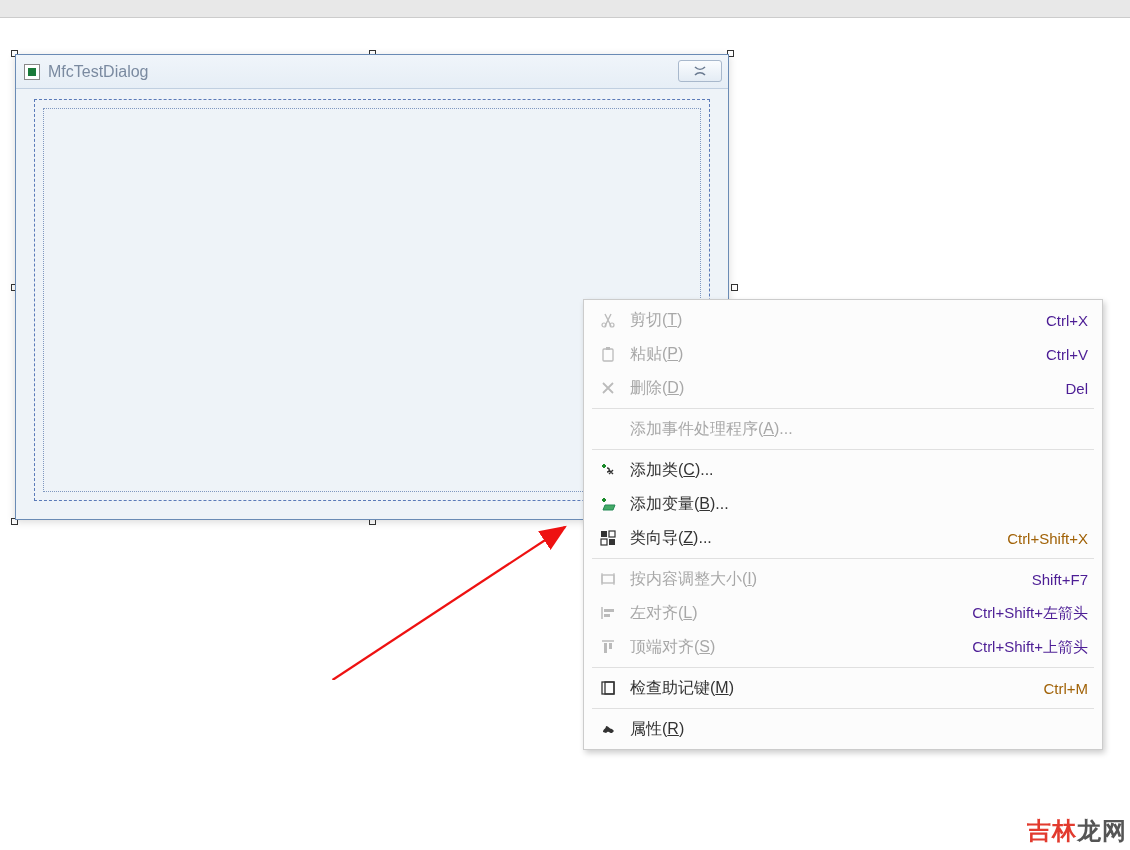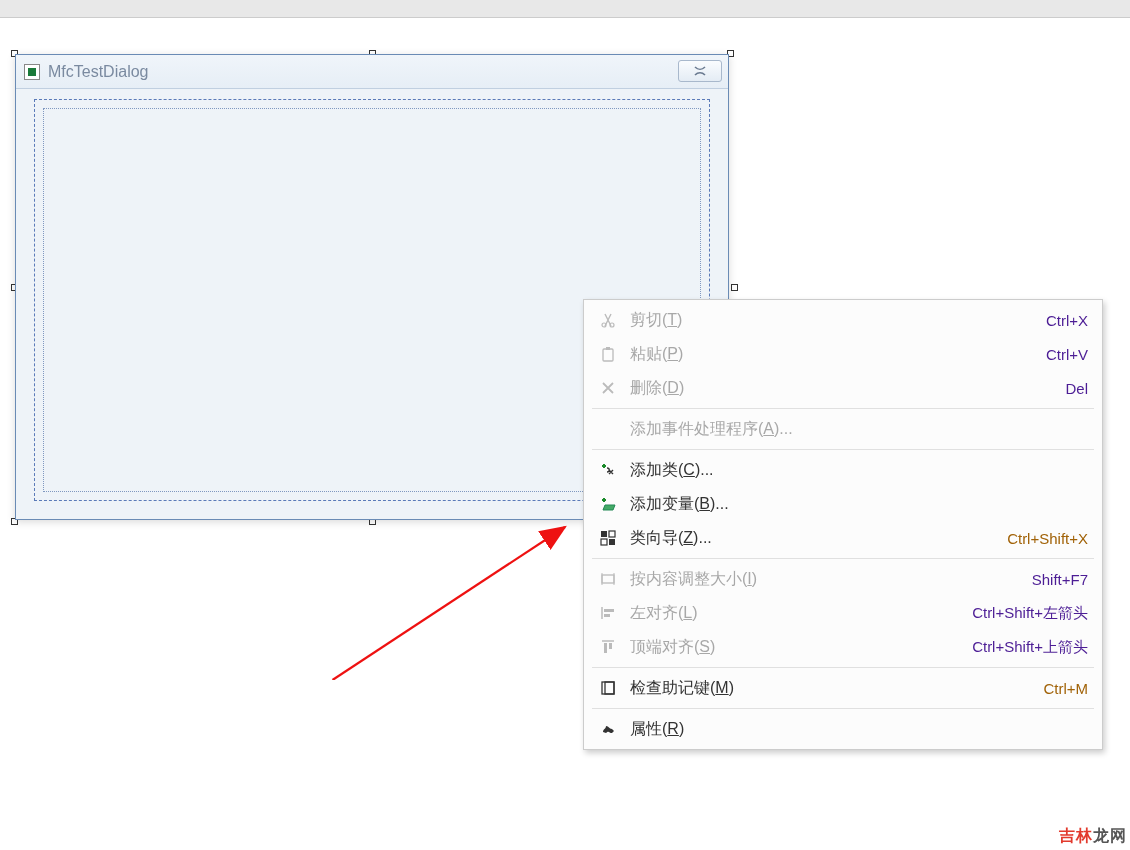--- a/index.html
+++ b/index.html
@@ -144,21 +144,21 @@
   .menu-item.disabled .menu-shortcut { color: #4c1d95; }
   .menu-sep {
     height: 1px;
     background: #e0e0e0;
     margin: 3px 6px;
   }
   .watermark {
     position: absolute;
     bottom: 3px;
     right: 3px;
-    font-size: 16px;
+    font-size: 24px;
     font-weight: bold;
     letter-spacing: 1px;
     text-align: center;
   }
   .watermark .r { color: #e23b2e; }
   .watermark .g { color: #555; }
   svg { display: block; }
 </style>
 </head>
 <body>

